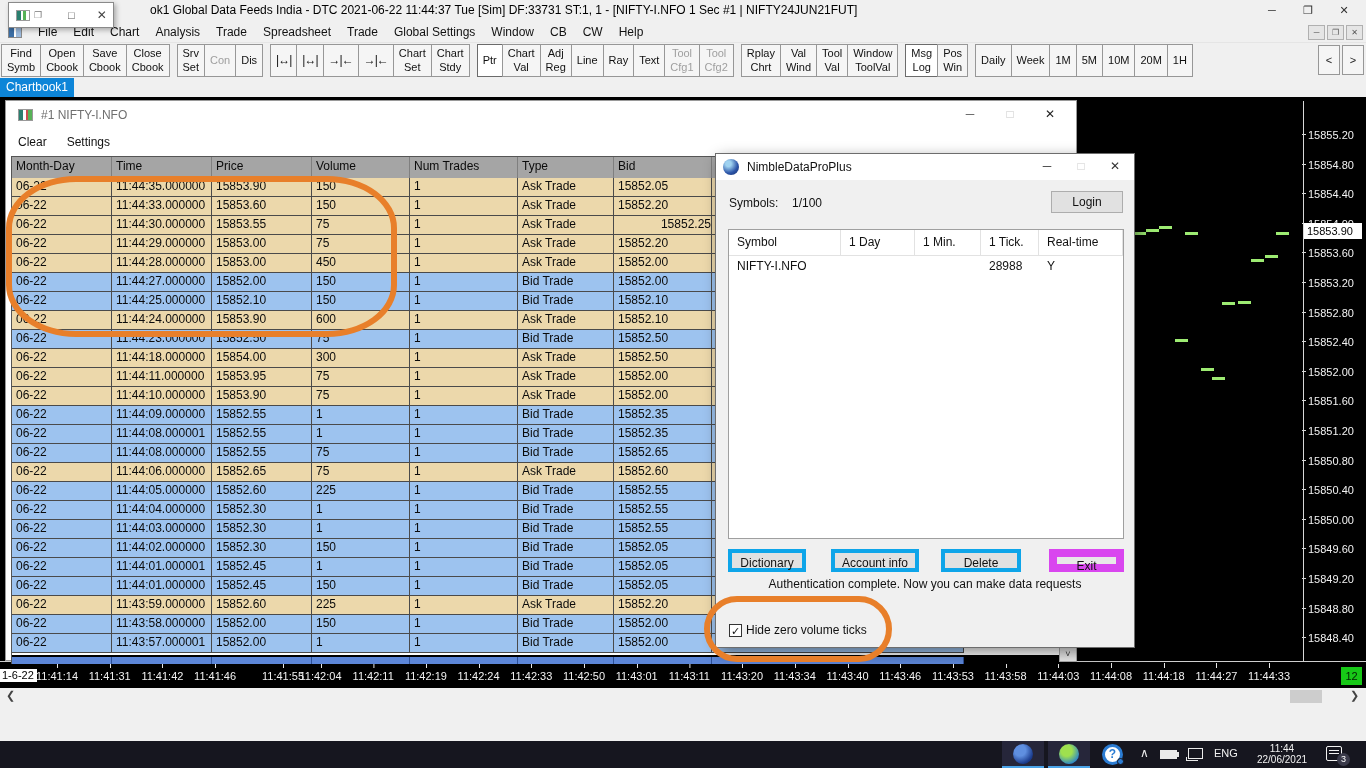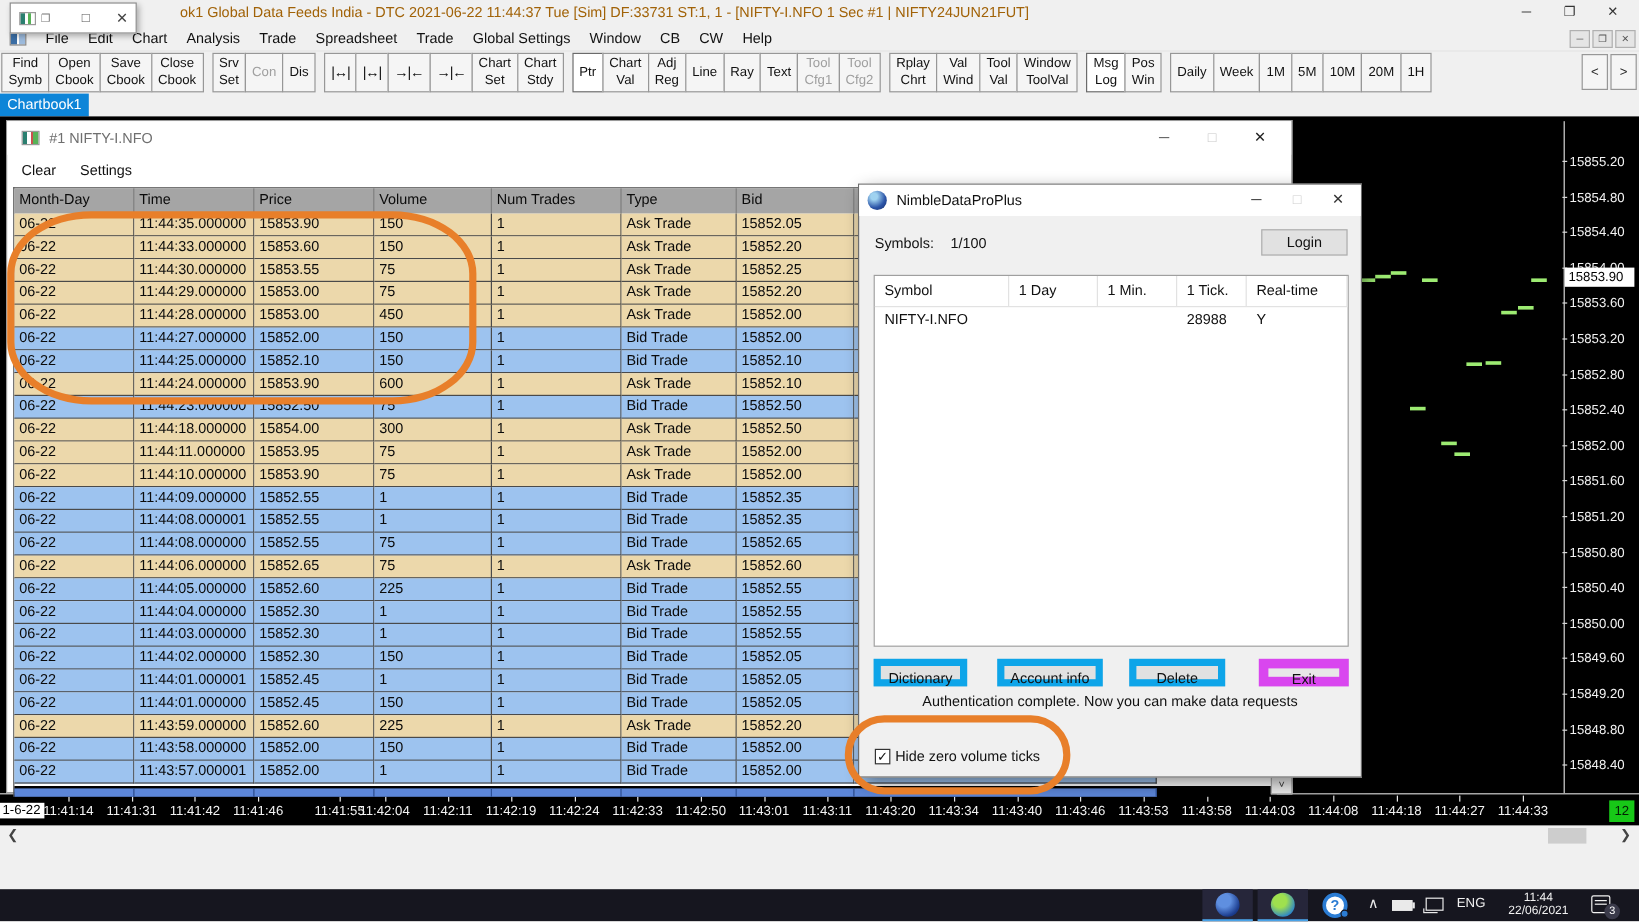--- a/index.html
+++ b/index.html
@@ -3,21 +3,21 @@
 <meta charset="utf-8">
 <style>
   * { margin:0; padding:0; box-sizing:border-box; }
   html,body { width:1366px; height:768px; overflow:hidden; }
   body { font-family:"Liberation Sans", sans-serif; }
   #screen { position:relative; width:1366px; height:768px; background:#f0f0f0; overflow:hidden; }
   .abs { position:absolute; }
 
   
   #titlebar { left:0; top:0; width:1366px; height:22px; background:#f0f0f0; }
-  #main-title { position:absolute; left:150px; top:3px; font-size:12px; color:#a16207; white-space:nowrap; }
+  #main-title { position:absolute; left:150px; top:3px; font-size:12px; color:#000000; white-space:nowrap; }
   .win-ctrls { position:absolute; right:4px; top:0; display:flex; }
   .win-ctrl { width:36px; height:21px; text-align:center; line-height:21px; font-size:11px; color:#333; }
   
   #mini-window { left:8px; top:2px; width:106px; height:26px; background:#fff; border:1px solid #8a8a8a; box-shadow:2px 2px 5px rgba(0,0,0,.3); z-index:30; display:flex; align-items:center; }
   #mini-icon { width:14px; height:11px; margin-left:7px; background:linear-gradient(90deg,#2a7f6f 0 34%,#ffffff 34% 52%,#57b257 52% 72%,#ffffff 72% 100%); border:1px solid #9a9a9a; }
   #mini-restore { font-size:9px; color:#777; margin-left:4px; }
   #mini-max { font-size:11px; color:#555; margin-left:26px; }
   #mini-close { font-size:12px; color:#444; margin-left:22px; }
 
   
@@ -84,21 +84,21 @@
   .dlg-ctrl { width:34px; height:25px; text-align:center; line-height:25px; font-size:12px; color:#333; }
   .dlg-ctrl.dim { color:#cfcfcf; }
   #dlg-symbols-label { position:absolute; left:13px; top:42px; font-size:12px; color:#111; }
   #dlg-symbols-value { position:absolute; left:76px; top:42px; font-size:12px; color:#111; }
   #login-btn { position:absolute; left:335px; top:37px; width:72px; height:22px; background:#e1e1e1; border:1px solid #adadad; font-size:12px; color:#111; text-align:center; line-height:20px; }
   #dlg-list { position:absolute; left:12px; top:75px; width:396px; height:310px; background:#fff; border:1px solid #9f9f9f; }
   #dlg-list-head { display:flex; height:26px; border-bottom:1px solid #e2e2e2; }
   .dl-th { font-size:12px; color:#111; padding:5px 0 0 8px; border-right:1px solid #e2e2e2; white-space:nowrap; overflow:hidden; }
   .dl-tr { display:flex; height:23px; }
   .dl-td { font-size:12px; color:#111; padding:3px 0 0 8px; white-space:nowrap; overflow:hidden; }
-  .dlg-btn { position:absolute; top:395px; height:23px; background:#e1e1e1; border:6px solid #0ea5e9; font-size:12px; color:#111; text-align:center; line-height:21px; }
+  .dlg-btn { position:absolute; top:395px; height:23px; background:#e1e1e1; border:4px solid #0ea5e9; font-size:12px; color:#111; text-align:center; line-height:21px; }
   .dlg-btn.default { border:8px solid #d946ef; background:#e8e8e8; line-height:19px; }
   #dlg-status { position:absolute; left:0; top:423px; width:100%; text-align:center; font-size:12px; color:#111; }
   #dlg-checkbox-row { position:absolute; left:13px; top:469px; display:flex; align-items:center; }
   #dlg-checkbox { width:13px; height:13px; background:#fff; border:1px solid #333; font-size:11px; line-height:12px; text-align:center; color:#111; }
   #dlg-checkbox-label { font-size:12px; color:#111; margin-left:4px; }
 
   
   .annotation { position:absolute; border:6px solid #e87f2a; pointer-events:none; z-index:8; }
   #annotation-rows { left:6px; top:176px; width:391px; height:161px; border-radius:70px / 52px; }
   #annotation-checkbox { left:704px; top:596px; width:188px; height:66px; border-radius:34px; }
@@ -349,21 +349,21 @@
             <div class="td" style="width: 98px;">15852.20</div>
             <div class="td" style="width: 252px;"></div>
           </div>
           <div class="tr ask">
             <div class="td" style="width: 100px;">06-22</div>
             <div class="td" style="width: 100px;">11:44:30.000000</div>
             <div class="td" style="width: 100px;">15853.55</div>
             <div class="td" style="width: 98px;">75</div>
             <div class="td" style="width: 108px;">1</div>
             <div class="td" style="width: 96px;">Ask Trade</div>
-            <div class="td" style="width: 98px;">15852.25</div>
+            <div class="td" style="width: 98px; text-align: right;">15852.25</div>
             <div class="td" style="width: 252px;"></div>
           </div>
           <div class="tr ask">
             <div class="td" style="width: 100px;">06-22</div>
             <div class="td" style="width: 100px;">11:44:29.000000</div>
             <div class="td" style="width: 100px;">15853.00</div>
             <div class="td" style="width: 98px;">75</div>
             <div class="td" style="width: 108px;">1</div>
             <div class="td" style="width: 96px;">Ask Trade</div>
             <div class="td" style="width: 98px;">15852.20</div>

